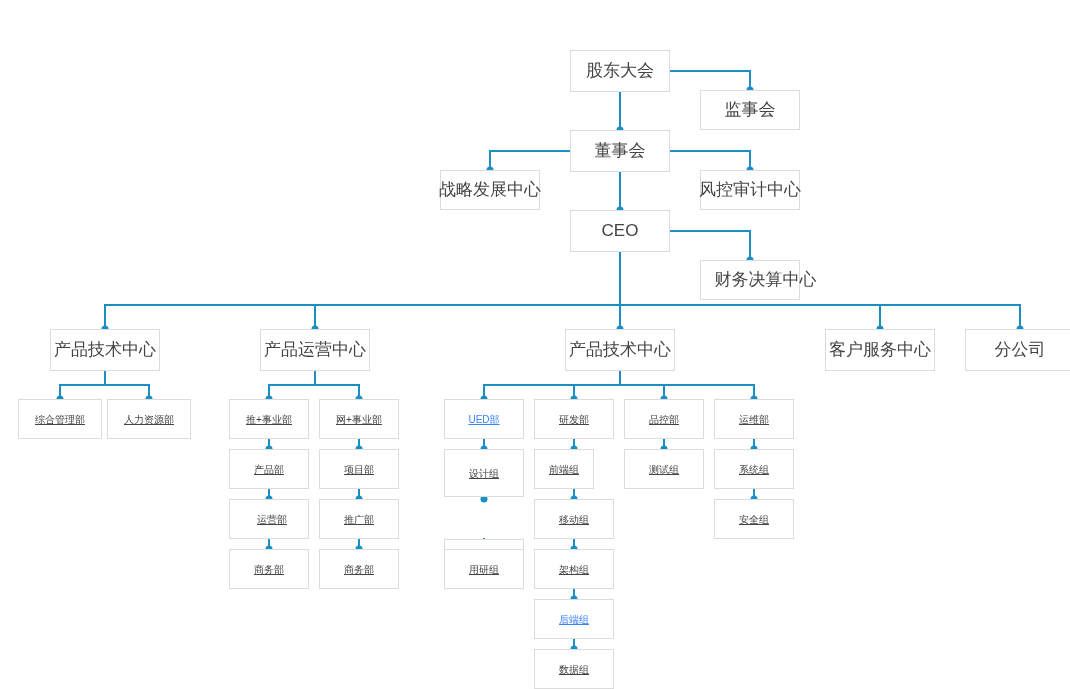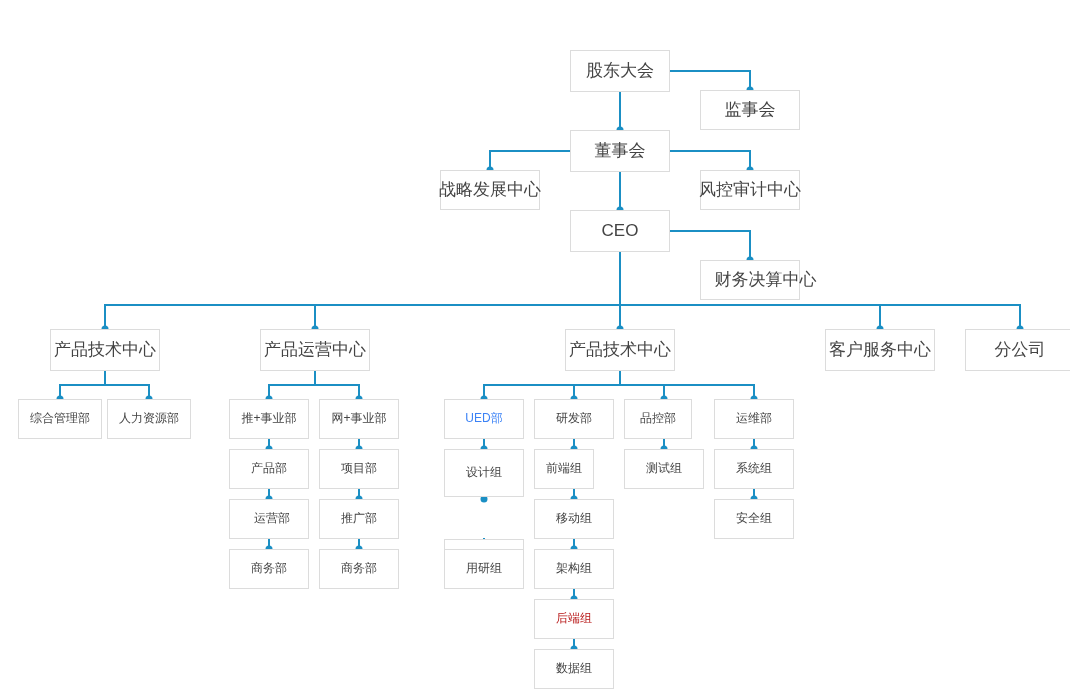--- a/index.html
+++ b/index.html
@@ -30,21 +30,21 @@
     display:flex;
     align-items:center;
     justify-content:center;
     color:#444444;
     text-align:center;
     line-height:1.1;
     white-space:nowrap;
     z-index:2;
   }
   .node.lg{ font-size:17px; }
-  .node.sm{ font-size:12px; }
+  .node.sm{ font-size:10px;text-decoration:underline; }
   .node-label{ display:block; }
 </style>
 </head>
 <body>
 
 <div id="chart-root">
   <svg id="connector-layer" width="1070" height="689" viewBox="0 0 1070 689">
       <polyline points="670,71 750,71 750,90" fill="none" stroke="#1b8fc4" stroke-width="1.6" stroke-linecap="square" stroke-linejoin="miter" shape-rendering="crispEdges"></polyline>
       <circle cx="750" cy="90" r="3.5" fill="#1b8fc4"></circle>
       <polyline points="620,92 620,130" fill="none" stroke="#1b8fc4" stroke-width="1.6" stroke-linecap="square" stroke-linejoin="miter" shape-rendering="crispEdges"></polyline>
@@ -202,27 +202,27 @@
       </div>
       <div class="node sm" style="left: 534px; top: 449px; width: 60px; height: 40px; border-color: rgb(220, 220, 220); background: rgb(255, 255, 255); color: rgb(68, 68, 68);">
         <span class="node-label">前端组</span>
       </div>
       <div class="node sm" style="left: 534px; top: 499px; width: 80px; height: 40px; border-color: rgb(220, 220, 220); background: rgb(255, 255, 255); color: rgb(68, 68, 68); text-align: center;">
         <span class="node-label">移动组</span>
       </div>
       <div class="node sm" style="left: 534px; top: 549px; width: 80px; height: 40px; border-color: rgb(220, 220, 220); background: rgb(255, 255, 255); color: rgb(68, 68, 68);">
         <span class="node-label">架构组</span>
       </div>
-      <div class="node sm" style="left: 534px; top: 599px; width: 80px; height: 40px; border-color: rgb(220, 220, 220); background: rgb(255, 255, 255); color: #b91c1c;">
+      <div class="node sm" style="left: 534px; top: 599px; width: 80px; height: 40px; border-color: rgb(220, 220, 220); background: rgb(255, 255, 255); color: #3b82f6;">
         <span class="node-label">后端组</span>
       </div>
       <div class="node sm" style="left: 534px; top: 649px; width: 80px; height: 40px; border-color: rgb(220, 220, 220); background: rgb(255, 255, 255); color: rgb(68, 68, 68);">
         <span class="node-label">数据组</span>
       </div>
-      <div class="node sm" style="left: 624px; top: 399px; width: 68px; height: 40px; border-color: rgb(220, 220, 220); background: rgb(255, 255, 255); color: rgb(68, 68, 68);">
+      <div class="node sm" style="left: 624px; top: 399px; width: 80px; height: 40px; border-color: rgb(220, 220, 220); background: rgb(255, 255, 255); color: rgb(68, 68, 68);">
         <span class="node-label">品控部</span>
       </div>
       <div class="node sm" style="left: 624px; top: 449px; width: 80px; height: 40px; border-color: rgb(220, 220, 220); background: rgb(255, 255, 255); color: rgb(68, 68, 68);">
         <span class="node-label">测试组</span>
       </div>
       <div class="node sm" style="left: 714px; top: 399px; width: 80px; height: 40px; border-color: rgb(220, 220, 220); background: rgb(255, 255, 255); color: rgb(68, 68, 68);">
         <span class="node-label">运维部</span>
       </div>
       <div class="node sm" style="left: 714px; top: 449px; width: 80px; height: 40px; border-color: rgb(220, 220, 220); background: rgb(255, 255, 255); color: rgb(68, 68, 68);">
         <span class="node-label">系统组</span>

